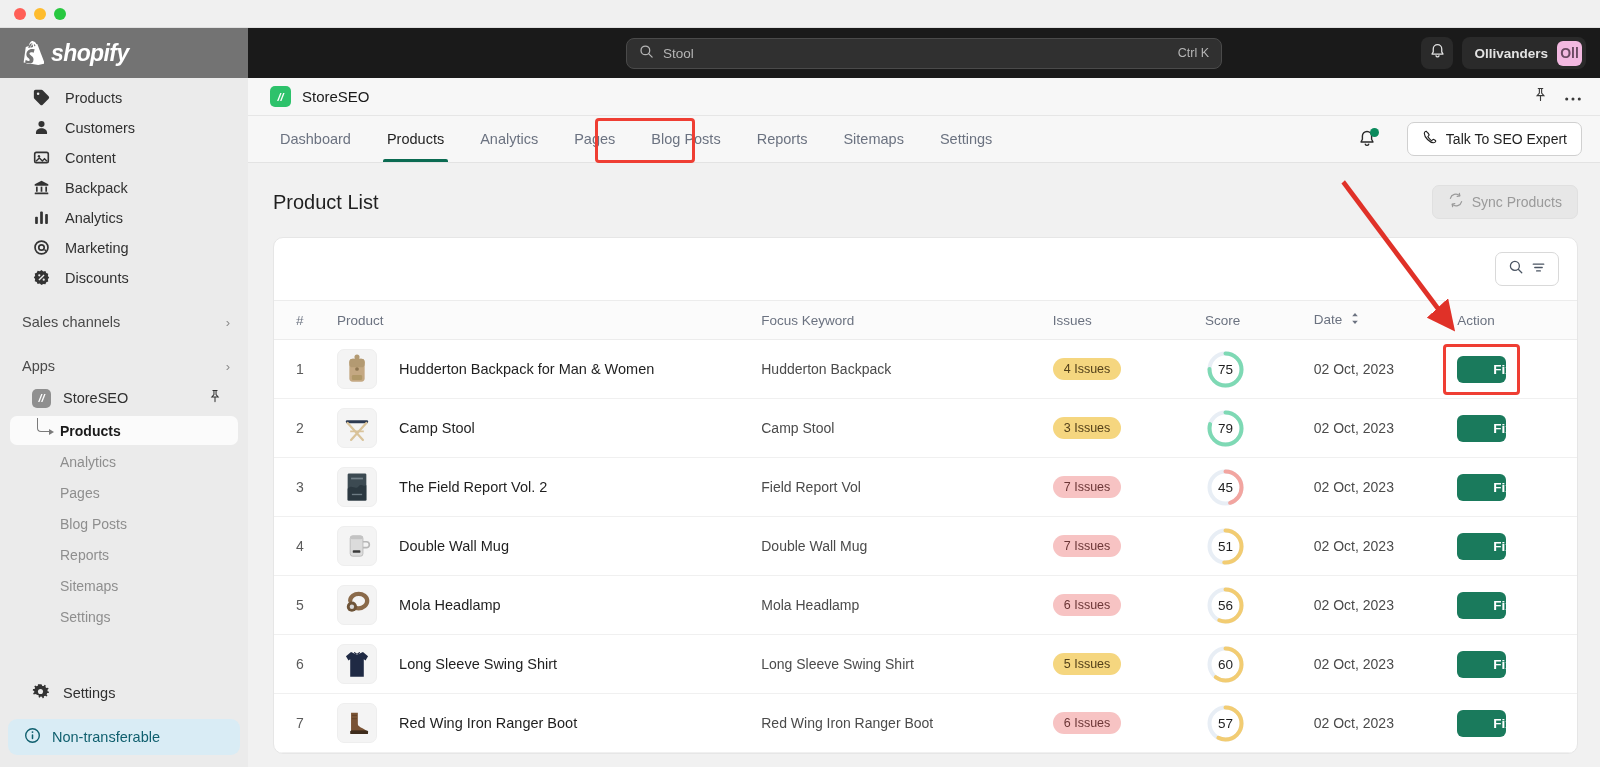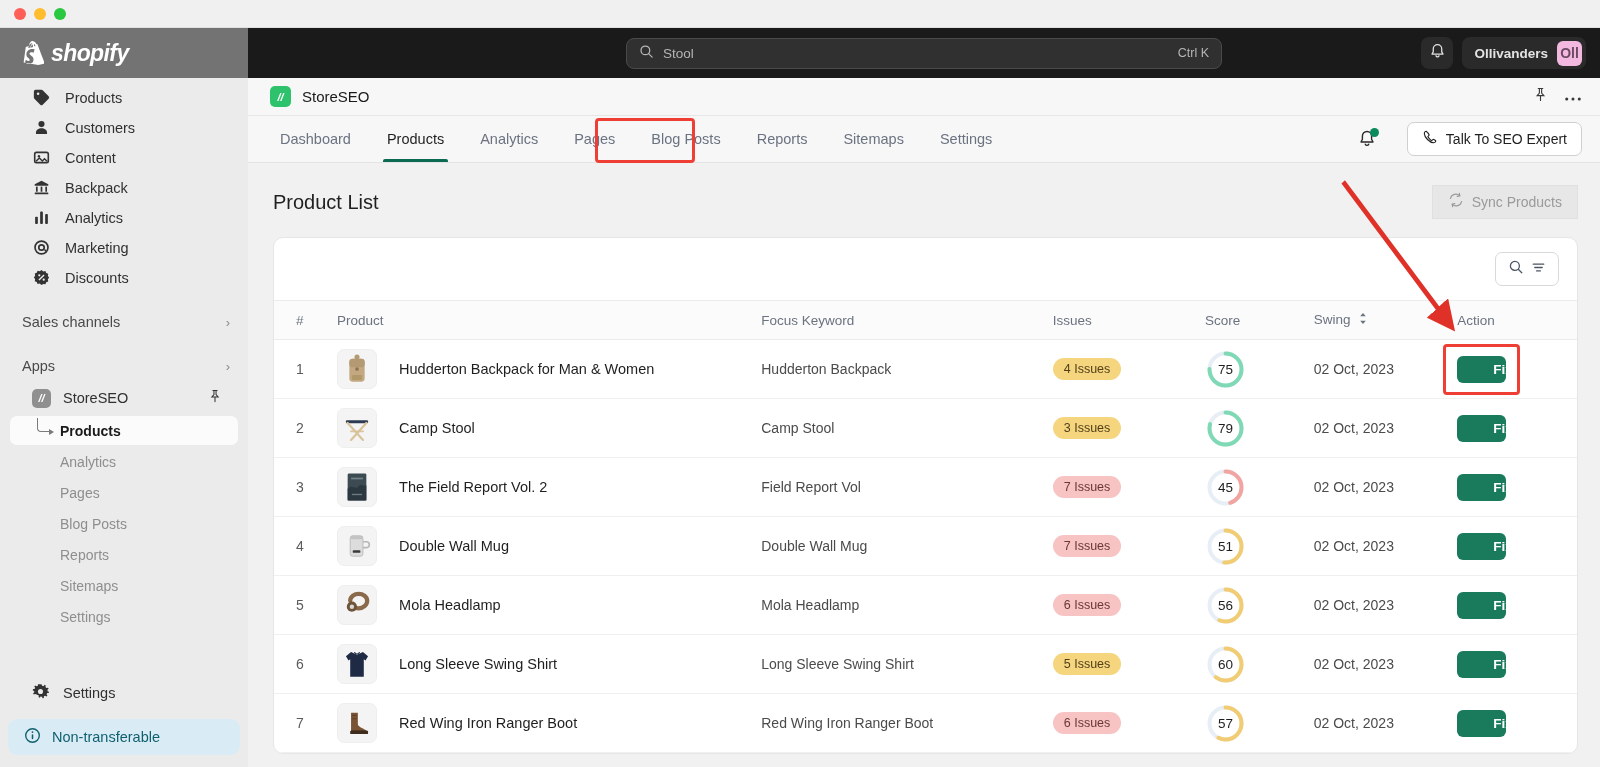--- a/index.html
+++ b/index.html
@@ -207,21 +207,21 @@
     flex: 1; background: #f1f1f1; padding: 22px 22px 0 25px;
     position: relative; overflow: hidden;
   }
   .content-head {
     display: flex; align-items: center; justify-content: space-between;
     margin-bottom: 18px; height: 34px;
   }
   .page-title { font-size: 20px; color: #1f1f1f; font-weight: 500; }
   .sync-btn {
     height: 34px; background: #e7e7e7; border: 1px solid #e0e0e0;
-    border-radius: 0; display: flex; align-items: center; gap: 8px;
+    border-radius: 7px; display: flex; align-items: center; gap: 8px;
     padding: 0 15px; cursor: pointer;
   }
   .sync-btn .lbl { font-size: 14px; color: #9a9a9a; }
 
   
   .card {
     background: #ffffff; border-radius: 10px;
     border: 1px solid #e6e6e6; overflow: hidden;
   }
   .card-toolbar {
@@ -585,21 +585,21 @@
 
         <table>
           <thead>
             <tr>
               <th class="c-num">#</th>
               <th class="c-prod">Product</th>
               <th class="c-kw">Focus Keyword</th>
               <th class="c-iss">Issues</th>
               <th class="c-score">Score</th>
               <th class="c-date">
-                <span>Swing</span>
+                <span>Date</span>
                 <span style="margin-left:4px;display:inline-block;vertical-align:middle;">
                   <svg width="10" height="13" viewBox="0 0 10 14">
                       <path d="M5 1.2L8 4.6H2z" fill="#6b7280"></path>
                       <path d="M5 12.8L2 9.4h6z" fill="#6b7280"></path>
                     </svg>
                 </span>
               </th>
               <th class="c-act">Action</th>
             </tr>
           </thead>

